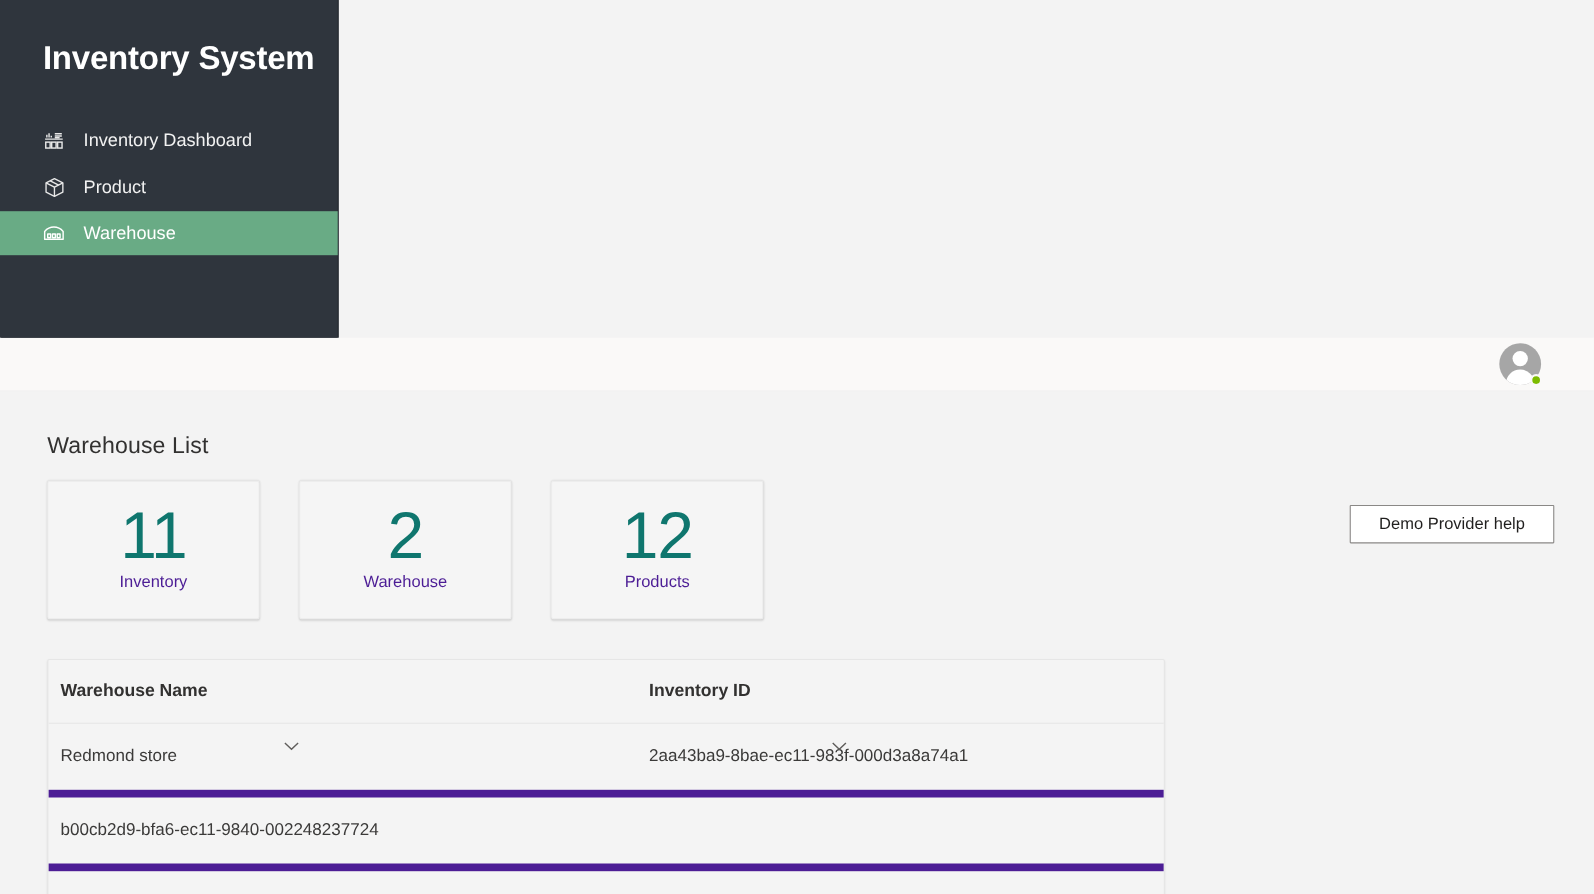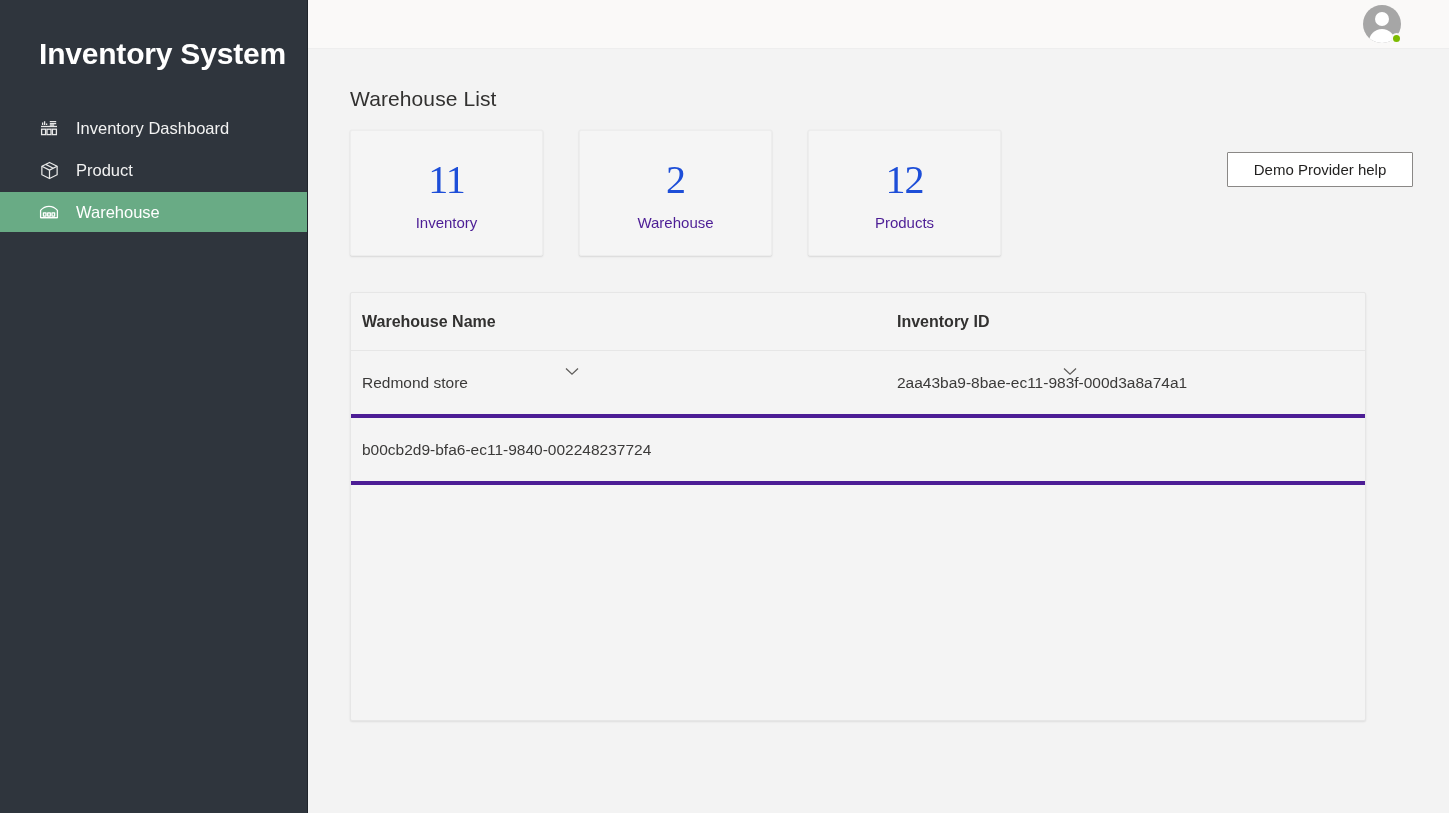--- a/index.html
+++ b/index.html
@@ -8,21 +8,21 @@
     width: 1449px;
     height: 813px;
     overflow: hidden;
   }
   body {
     font-family: "Liberation Sans", sans-serif;
     background: #f3f3f3;
     color: #323130;
     -webkit-font-smoothing: antialiased;
   }
-  .app { position: relative; width: 1449px; height: 598px; display: flex; }
+  .app { position: relative; width: 1449px; height: 598px; display: flex; flex-direction: column; }
 
   
   .sidebar {
     width: 307px;
     height: 813px;
     background: #2f353d;
     flex: 0 0 307px;
     position: relative;
     z-index: 5;
     box-shadow: 1px 0 0 #1f242b;
@@ -136,26 +136,25 @@
     border: 1px solid #ededed;
     border-radius: 2px;
     box-shadow: 0 1px 2px rgba(0,0,0,0.10), 0 0 2px rgba(0,0,0,0.06);
     display: flex;
     flex-direction: column;
     align-items: center;
     justify-content: center;
     cursor: pointer;
   }
   .card-value {
-    font-size: 40px;
+    font-size: 60px;
     font-weight: normal;
-    color: #1d4ed8;
+    color: #0f766e;
     line-height: 50px;
     letter-spacing: -1px;
-    font-family: Liberation Serif, serif;
   }
   .card-label {
     font-size: 15px;
     color: #4c1d95;
     margin-top: 9px;
     line-height: 18px;
   }
 
   
   .table-panel {
@@ -183,21 +182,21 @@
     cursor: pointer;
     user-select: none;
   }
   .col-name { width: 535px; flex: 0 0 535px; }
   .col-id   { flex: 1 1 auto; }
 
   .trow {
     display: flex;
     align-items: center;
     height: 67px;
-    border-bottom: 4px solid #4c1d95;
+    border-bottom: 7px solid #4c1d95;
     padding: 0 0 0 11px;
     position: relative;
     cursor: pointer;
   }
   .td {
     font-size: 15.5px;
     color: #3b3a39;
     line-height: 20px;
   }
   .chev {

